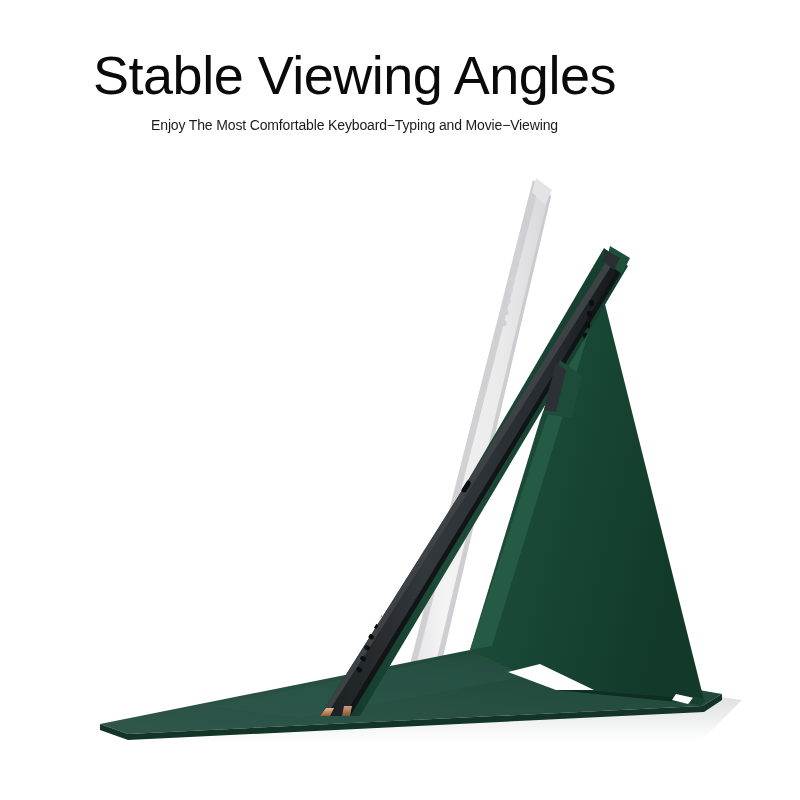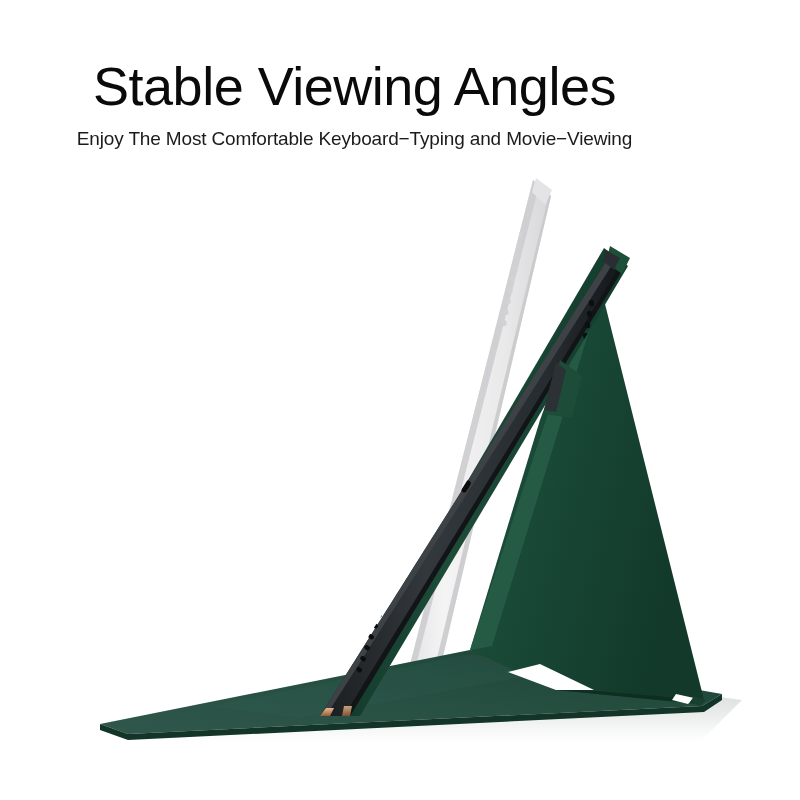--- a/index.html
+++ b/index.html
@@ -20,21 +20,21 @@
   #promo-banner {
     position: absolute;
     inset: 0;
     background: #ffffff;
   }
 
   
   .text-block {
     position: absolute;
     left: 0;
-    top: 16px;
+    top: 5px;
     width: 709px;
     text-align: center;
     z-index: 10;
   }
 
   .headline {
     margin: 0;
     padding-top: 42px;
     font-family: "Liberation Sans", sans-serif;
     font-size: 54px;
@@ -42,21 +42,21 @@
     font-weight: 400;
     letter-spacing: -0.5px;
     color: #0a0a0a;
     white-space: nowrap;
   }
 
   .subheadline {
     margin: 0;
     padding-top: 13px;
     font-family: "Liberation Sans", sans-serif;
-    font-size: 19px;
+    font-size: 14px;
     line-height: 1.2;
     font-weight: 400;
     letter-spacing: -0.15px;
     color: #1b1b1b;
     white-space: nowrap;
   }
 
   
   .product-stage {
     position: absolute;

